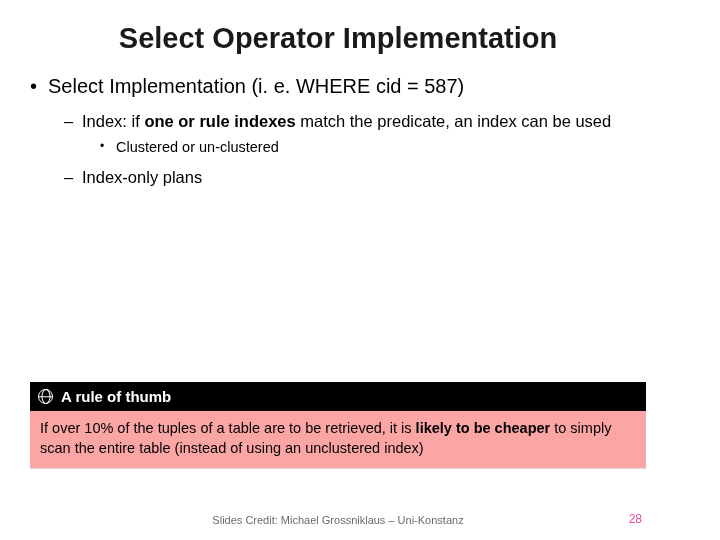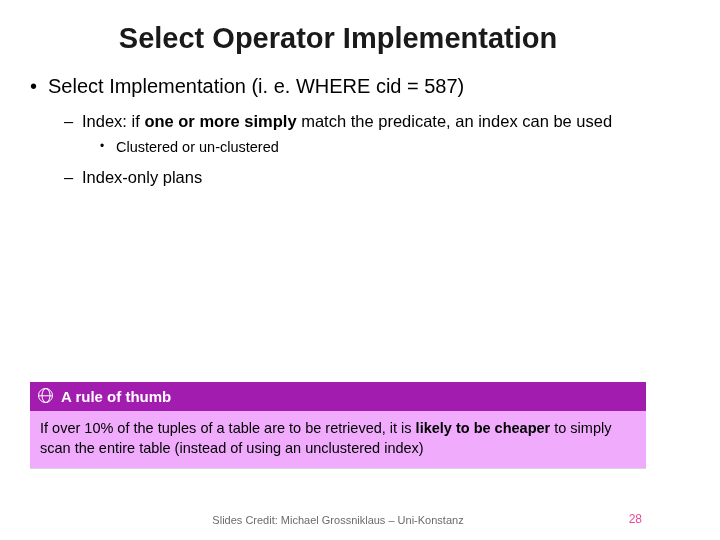--- a/index.html
+++ b/index.html
@@ -8,41 +8,41 @@
   .title { font-size: 29px; font-weight: bold; text-align: center; padding: 22px 40px 18px; color: #1a1a1a; }
   .content { padding: 0 20px 0 28px; }
   .b1 { font-size: 20px; line-height: 1.35; margin-bottom: 10px; padding-left: 20px; position: relative; }
   .b1::before { content: "•"; position: absolute; left: 2px; top: 0; }
   .b2 { font-size: 16.5px; line-height: 1.35; margin-bottom: 3px; padding-left: 54px; position: relative; }
   .b2::before { content: "–"; position: absolute; left: 36px; top: 0; }
   .b3 { font-size: 14.5px; line-height: 1.35; margin: 6px 0 8px 0; padding-left: 88px; position: relative; }
   .b3::before { content: "•"; position: absolute; left: 72px; top: 0; font-size: 12px; }
   .bold { font-weight: bold; }
   .callout { position: absolute; left: 30px; right: 30px; top: 382px; }
-  .callout-head { background: #a21caf; color: #fff; font-weight: bold; font-size: 15px; padding: 6px 16px 6px 8px; display: flex; align-items: flex-start; gap: 8px; }
+  .callout-head { background: #000000; color: #fff; font-weight: bold; font-size: 15px; padding: 6px 16px 6px 8px; display: flex; align-items: center; gap: 8px; }
   .globe { display: inline-block; width: 15px; height: 15px; border-radius: 50%; border: 1.6px solid #fff; position: relative; flex: 0 0 auto; }
   .globe::before { content: ""; position: absolute; left: -1px; right: -1px; top: 50%; height: 1.4px; background: #fff; transform: translateY(-50%); }
   .globe::after { content: ""; position: absolute; top: -1px; bottom: -1px; left: 50%; width: 7px; border: 1.4px solid #fff; border-radius: 50%; transform: translateX(-50%); }
-  .callout-body { background: #f0abfc; border-bottom: 1px solid #d7d7d7; font-size: 14.5px; line-height: 1.35; padding: 8px 10px 10px 10px; }
+  .callout-body { background: #fca5a5; border-bottom: 1px solid #d7d7d7; font-size: 14.5px; line-height: 1.35; padding: 8px 10px 10px 10px; }
   .footer { position: absolute; left: 0; right: 0; bottom: 14px; display: flex; align-items: flex-end; justify-content: center; }
   .credit { font-size: 11px; color: #6b6b6b; }
   .pagenum { position: absolute; right: 34px; bottom: 14px; font-size: 12px; color: #ec4899; }
 </style>
 </head>
 <body>
 
 <div class="slide">
   <div class="title">Select Operator Implementation</div>
 
   <div class="content">
     <div class="b1">Select Implementation (i. e. WHERE cid = 587)</div>
 
 
     <div class="b2">
-      <span>Index: if </span><span class="bold">one or more simply</span><span> match the predicate, an index can be used</span>
+      <span>Index: if </span><span class="bold">one or rule indexes</span><span> match the predicate, an index can be used</span>
     </div>
 
     <div class="b3">Clustered or un-clustered</div>
 
     <div class="b2">Index-only plans</div>
   </div>
 
   <div class="callout">
     <div class="callout-head">
       <span class="globe"></span>

